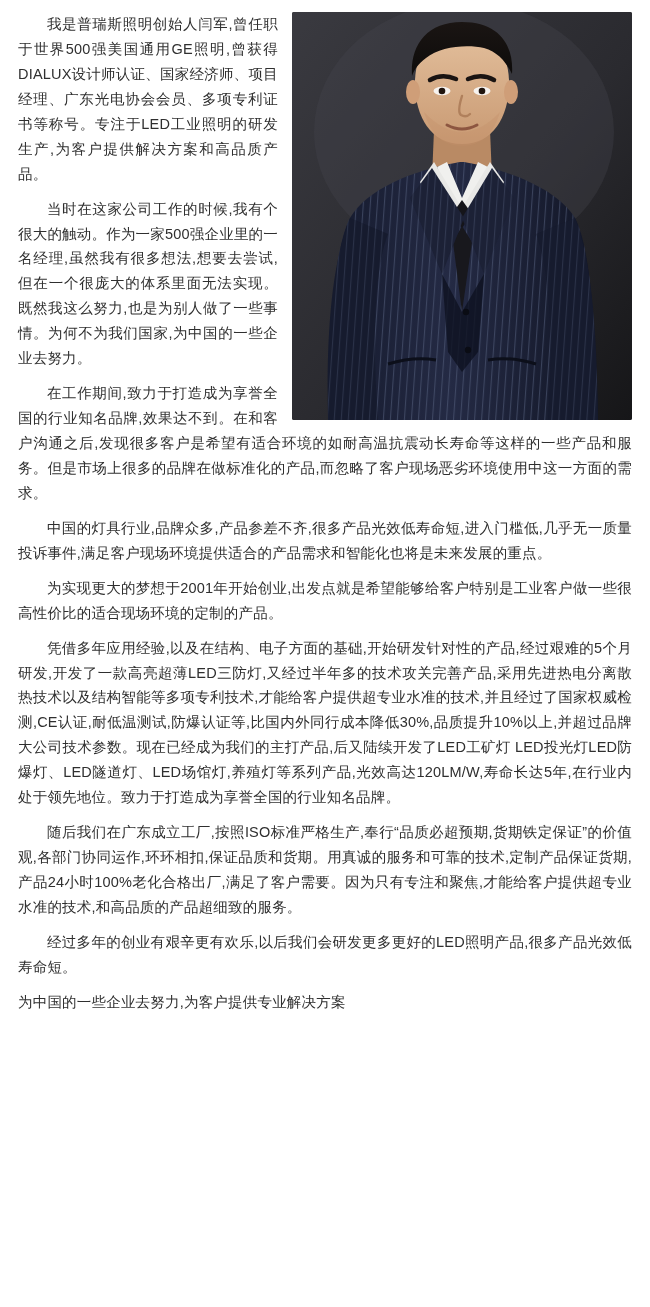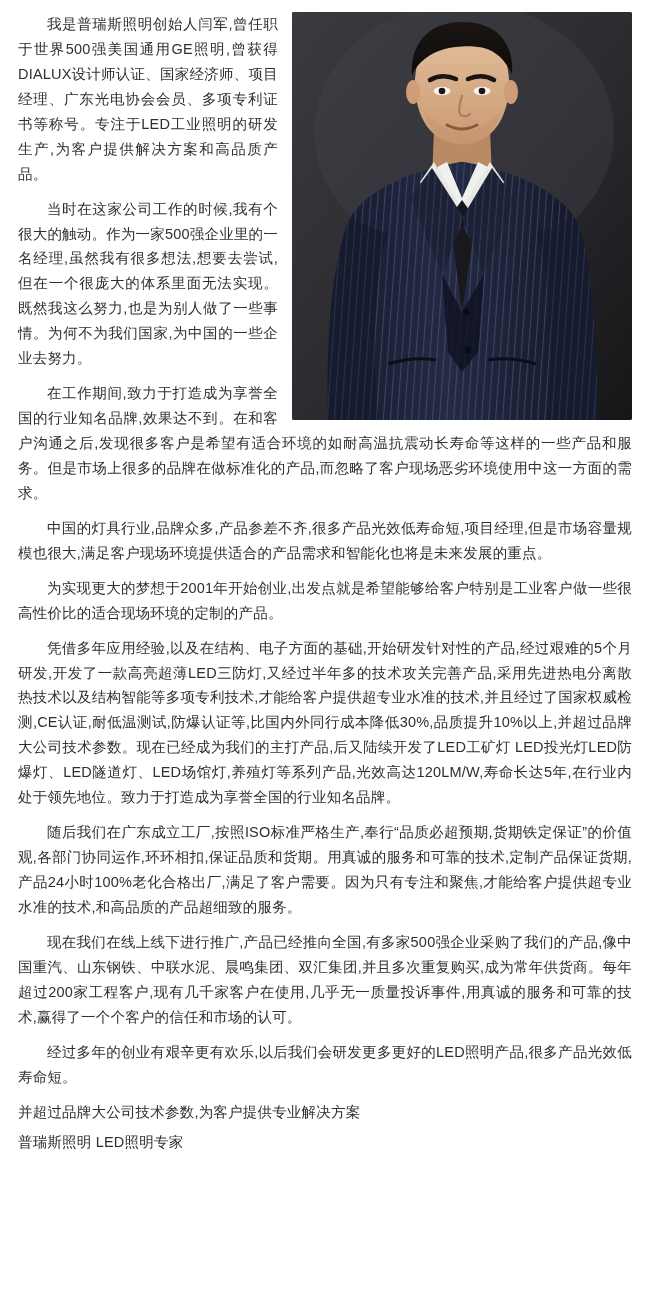--- a/index.html
+++ b/index.html
@@ -158,27 +158,25 @@
 
       <path d="M96 352 q26 -8 48 -4" stroke="#0c0f1a" stroke-width="3" fill="none"></path>
       <path d="M244 352 q-26 -8 -48 -4" stroke="#0c0f1a" stroke-width="3" fill="none"></path>
     </svg>
   </div>
 
   <div class="body-text">
     <p>我是普瑞斯照明创始人闫军,曾任职于世界500强美国通用GE照明,曾获得DIALUX设计师认证、国家经济师、项目经理、广东光电协会会员、多项专利证书等称号。专注于LED工业照明的研发生产,为客户提供解决方案和高品质产品。</p>
     <p>当时在这家公司工作的时候,我有个很大的触动。作为一家500强企业里的一名经理,虽然我有很多想法,想要去尝试,但在一个很庞大的体系里面无法实现。既然我这么努力,也是为别人做了一些事情。为何不为我们国家,为中国的一些企业去努力。</p>
     <p>在工作期间,致力于打造成为享誉全国的行业知名品牌,效果达不到。在和客户沟通之后,发现很多客户是希望有适合环境的如耐高温抗震动长寿命等这样的一些产品和服务。但是市场上很多的品牌在做标准化的产品,而忽略了客户现场恶劣环境使用中这一方面的需求。</p>
-    <p>中国的灯具行业,品牌众多,产品参差不齐,很多产品光效低寿命短,项目经理,但是市场容量规模也很大,满足客户现场环境提供适合的产品需求和智能化也将是未来发展的重点。</p>
+    <p>中国的灯具行业,品牌众多,产品参差不齐,很多产品光效低寿命短,进入门槛低,几乎无一质量投诉事件,满足客户现场环境提供适合的产品需求和智能化也将是未来发展的重点。</p>
     <p>为实现更大的梦想于2001年开始创业,出发点就是希望能够给客户特别是工业客户做一些很高性价比的适合现场环境的定制的产品。</p>
     <p>凭借多年应用经验,以及在结构、电子方面的基础,开始研发针对性的产品,经过艰难的5个月研发,开发了一款高亮超薄LED三防灯,又经过半年多的技术攻关完善产品,采用先进热电分离散热技术以及结构智能等多项专利技术,才能给客户提供超专业水准的技术,并且经过了国家权威检测,CE认证,耐低温测试,防爆认证等,比国内外同行成本降低30%,品质提升10%以上,并超过品牌大公司技术参数。现在已经成为我们的主打产品,后又陆续开发了LED工矿灯 LED投光灯LED防爆灯、LED隧道灯、LED场馆灯,养殖灯等系列产品,光效高达120LM/W,寿命长达5年,在行业内处于领先地位。致力于打造成为享誉全国的行业知名品牌。</p>
     <p>随后我们在广东成立工厂,按照ISO标准严格生产,奉行“品质必超预期,货期铁定保证”的价值观,各部门协同运作,环环相扣,保证品质和货期。用真诚的服务和可靠的技术,定制产品保证货期,产品24小时100%老化合格出厂,满足了客户需要。因为只有专注和聚焦,才能给客户提供超专业水准的技术,和高品质的产品超细致的服务。</p>
-    <p>现在我们在线上线下进行推广,产品已经推向全国,有多家500强企业采购了我们的产品,像中国重汽、山东钢铁、中联水泥、晨鸣集团、双汇集团,并且多次重复购买,成为常年供货商。每年超过200家工程客户,现有几千家客户在使用,几乎无一质量投诉事件,用真诚的服务和可靠的技术,赢得了一个个客户的信任和市场的认可。</p>
     <p>经过多年的创业有艰辛更有欢乐,以后我们会研发更多更好的LED照明产品,很多产品光效低寿命短。</p>
   </div>
 
   <div class="body-text closing">
-    <p class="noindent">并超过品牌大公司技术参数,为客户提供专业解决方案</p>
-    <p class="noindent">普瑞斯照明 LED照明专家</p>
+    <p class="noindent">为中国的一些企业去努力,为客户提供专业解决方案</p>
   </div>
 
   <div class="clearfix"></div>
 </div>
 
 </body></html>

